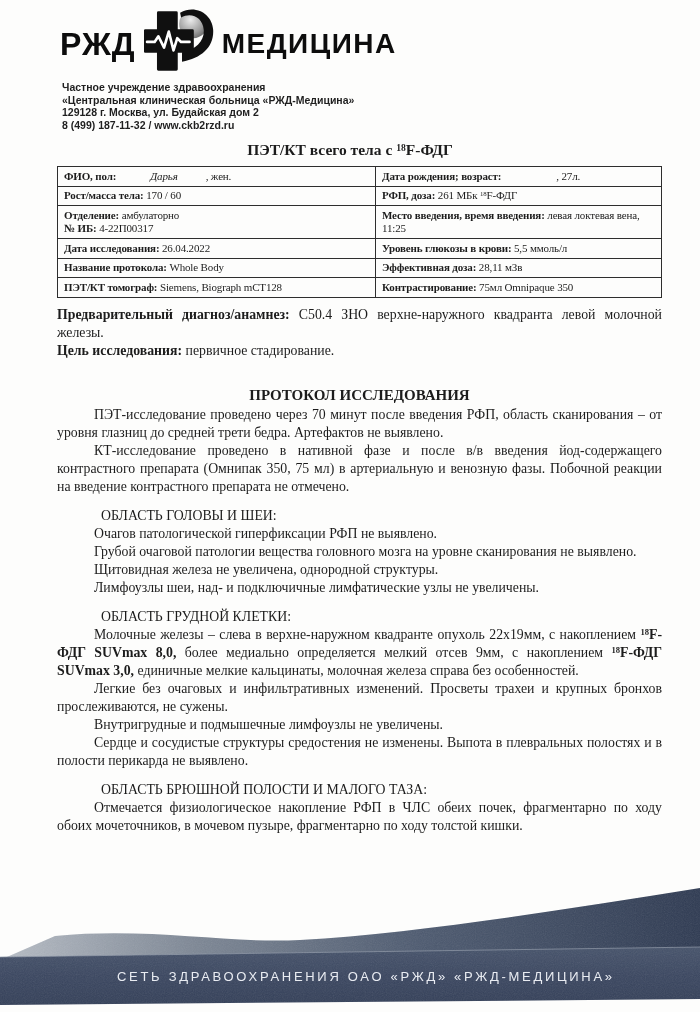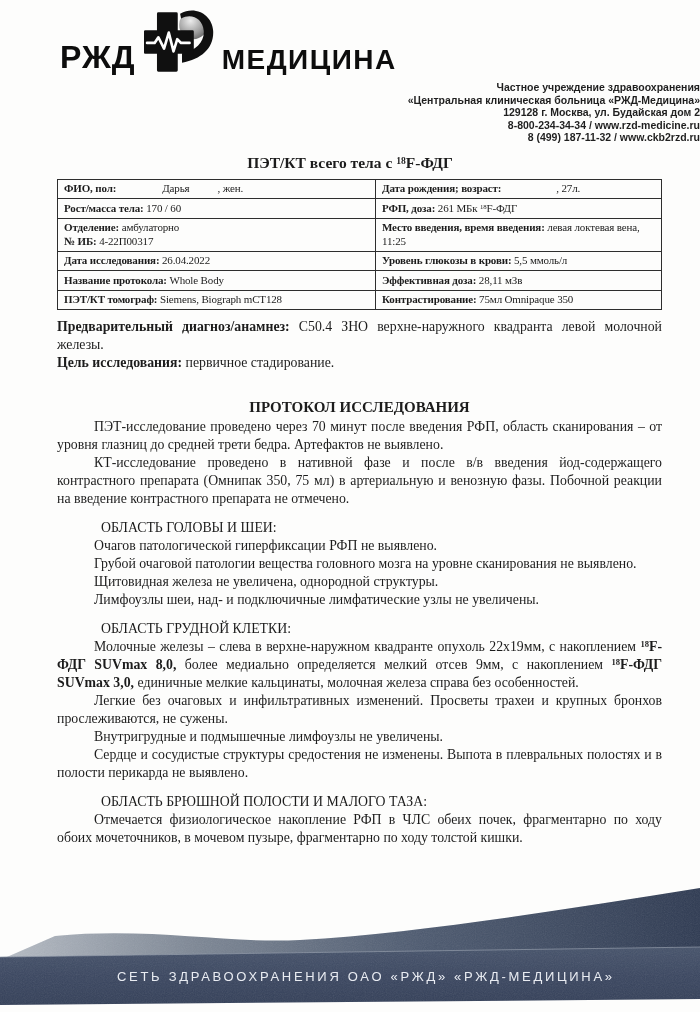--- a/index.html
+++ b/index.html
@@ -1,26 +1,26 @@
 <!DOCTYPE html>
 <html lang="ru"><head>
 <meta charset="utf-8">
 <style>
   html,body{margin:0;padding:0;background:#ffffff;}
   .page{position:relative;width:700px;height:1012px;background:#fdfdfc;overflow:hidden;
         font-family:"Liberation Serif",serif;color:#1c1c1c;}
 
   
-  .logo-row{display:flex;align-items:flex-end;height:64px;padding:12px 0 0 60px;
+  .logo-row{display:flex;align-items:center;height:64px;padding:12px 0 0 60px;
             font-family:"Liberation Sans",sans-serif;font-weight:bold;color:#0d0d0d;}
   .logo-rzd{font-size:32px;letter-spacing:1px;}
   .logo-mark{width:76px;height:68px;margin:-6px 2px 0 8px;flex:0 0 auto;}
   .logo-med{font-size:28px;letter-spacing:1.5px;}
   .org{margin:5px 0 0 62px;font-family:"Liberation Sans",sans-serif;font-size:10.5px;
-       font-weight:600;line-height:12.6px;color:#1f1f1f;text-align:right;}
+       font-weight:600;line-height:12.6px;color:#1f1f1f;}
   .org div{white-space:nowrap;}
 
   
   .doc-title{margin:10px 0 0;text-align:center;font-size:15.5px;font-weight:bold;}
 
   
   table.info{margin:7px 0 0 57px;width:605px;border-collapse:collapse;
              font-size:11px;line-height:13.5px;letter-spacing:-0.15px;table-layout:fixed;}
   .info td{border:1.5px solid #2e2e2e;padding:2.5px 6px;vertical-align:top;}
   .info td:first-child{width:305px;}
@@ -60,31 +60,30 @@
       <path d="M15,6 H34 V25 H51 V47 H34 V66 H15 V47 H1 V25 H15 Z" fill="#101010" stroke="#101010" stroke-width="3" stroke-linejoin="round"></path>
       <polyline points="3,37 11,37 15,31 21,43 26,26 31,46 35,33 39,37 48,37" fill="none" stroke="#ffffff" stroke-width="2.8" stroke-linecap="round" stroke-linejoin="round"></polyline>
     </svg>
     <span class="logo-med">МЕДИЦИНА</span>
   </div>
 
   <div class="org">
     <div>Частное учреждение здравоохранения</div>
     <div>«Центральная клиническая больница «РЖД-Медицина»</div>
     <div>129128 г. Москва, ул. Будайская дом 2</div>
-    <div>8-800-234-34-34 / www.rzd-medicine.ru</div>
     <div>8 (499) 187-11-32 / www.ckb2rzd.ru</div>
   </div>
 
   <h1 class="doc-title"><span>ПЭТ/КТ всего тела с </span><sup>18</sup><span>F-ФДГ</span></h1>
 
   <table class="info">
     <tbody>
         <tr>
           <td>
-            <div class="cline"><span class="b">ФИО, пол:</span><span style="margin-left: 46px;">Дарья</span><span style="margin-left: 28px;">, жен.</span></div>
+            <div class="cline"><span class="b">ФИО, пол:</span><span style="margin-left: 34px; font-style: italic;">Дарья</span><span style="margin-left: 28px;">, жен.</span></div>
           </td>
           <td>
             <div class="cline"><span class="b">Дата рождения; возраст:</span><span style="margin-left: 55px;">, 27л.</span></div>
           </td>
         </tr>
         <tr>
           <td>
             <div class="cline"><span class="b">Рост/масса тела:</span><span> 170 / 60</span></div>
           </td>
           <td>

